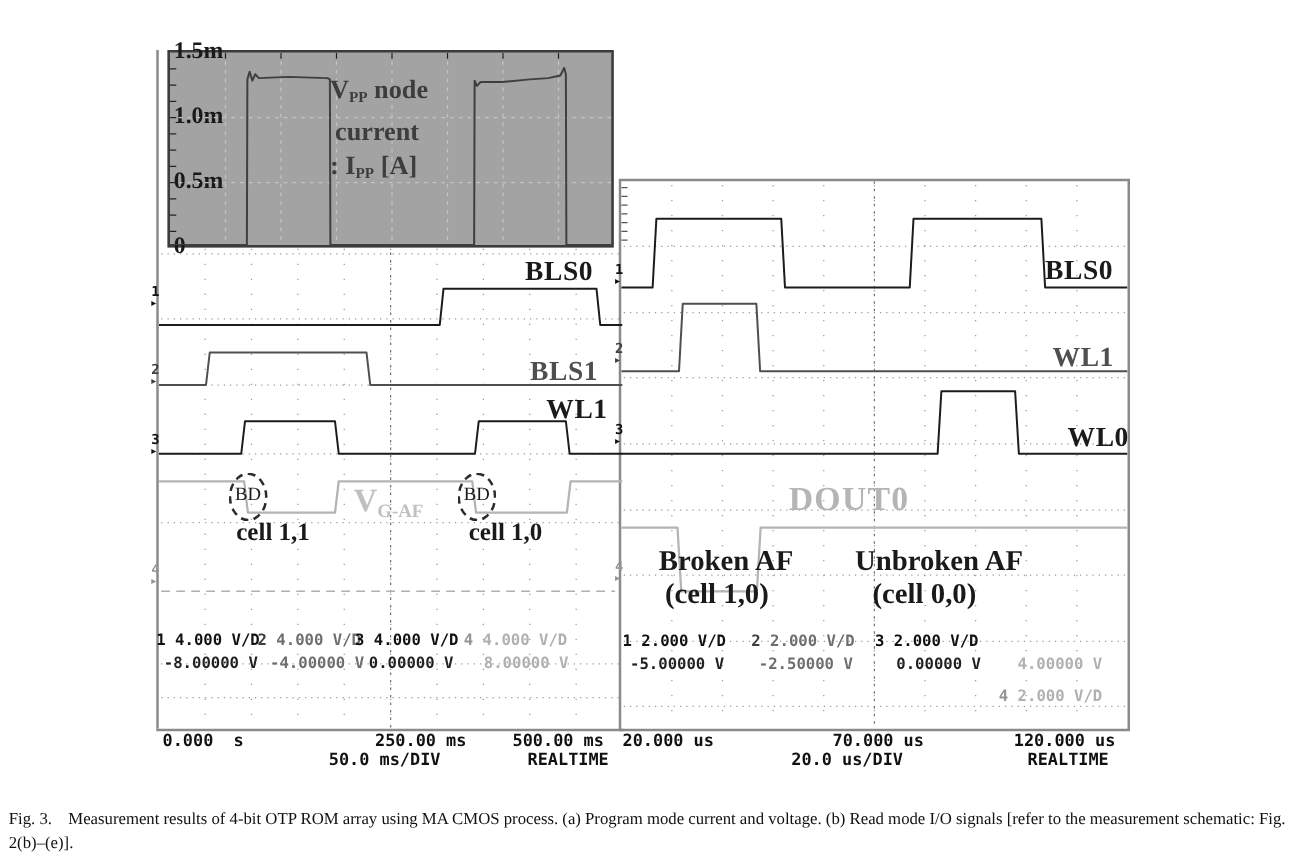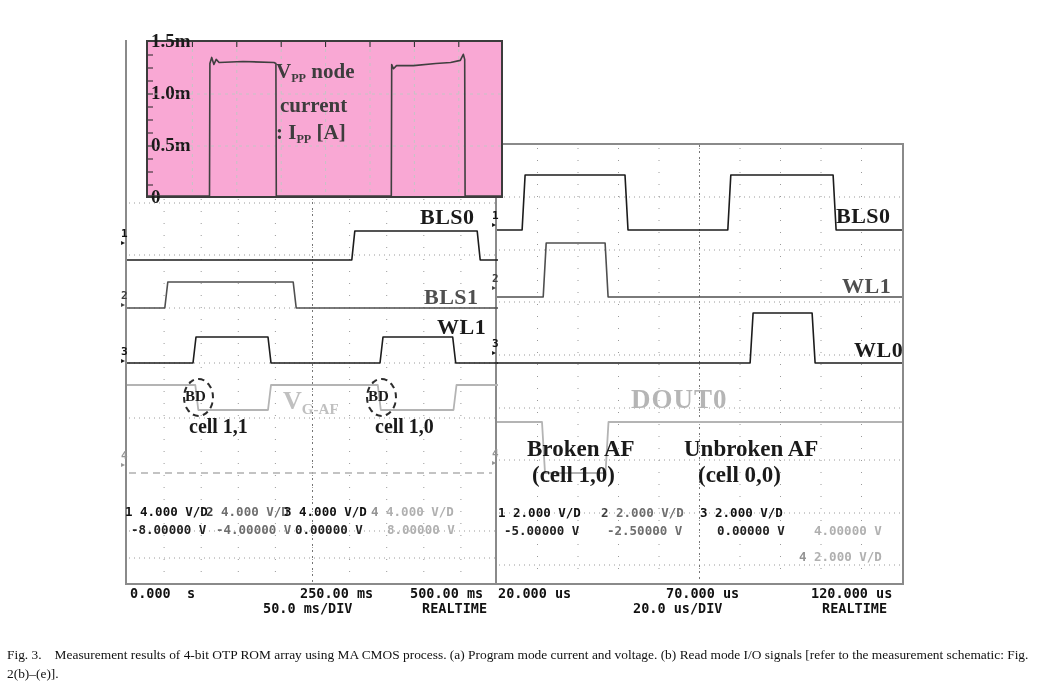--- a/index.html
+++ b/index.html
@@ -11,21 +11,21 @@
   .serifb{font-family:"Liberation Serif",serif;font-weight:bold;color:#1a1a1a;}
   .tracelabel{font-size:22px;letter-spacing:0.5px;z-index:6;}
   .celllabel{font-size:20px;z-index:6;text-align:right;}
   .readout{font-size:12.5px;font-weight:bold;z-index:6;letter-spacing:0px;}
   .timelabel{font-size:13.5px;font-weight:bold;color:#111;z-index:6;}
   .scope-border{z-index:1;}
   .sub{font-size:0.58em;vertical-align:-0.3em;letter-spacing:0;}
   #caption{left:7px;top:645px;width:1041px;font-size:13.4px;line-height:1.45;color:#111;z-index:8;}
   #caption .figlab{margin-right:13px;}
   .bdcircle{width:27px;height:35px;border:2px dashed #2b2b2b;border-radius:50%;
-            line-height:33px;font-size:15px;font-weight:bold;
+            text-align:center;line-height:33px;font-size:15px;font-weight:normal;
             font-family:"Liberation Serif",serif;color:#1a1a1a;z-index:7;}
   .marker{z-index:6;line-height:9px;text-align:left;}
   .marker .d{font-family:"DejaVu Sans Mono",monospace;font-size:11px;font-weight:bold;display:block;}
   .marker .a{font-size:8px;display:block;margin-top:0px;}
 </style>
 </head>
 <body>
 
 <div id="fig">
 
@@ -63,21 +63,21 @@
   <div class="abs serifb" style="left:532px;top:462px;font-size:23px;z-index:6;">(cell 1,0)</div>
   <div class="abs serifb" style="left:684px;top:436px;font-size:23px;z-index:6;">Unbroken AF</div>
   <div class="abs serifb" style="left:698px;top:462px;font-size:23px;z-index:6;">(cell 0,0)</div>
 
   <div class="abs mono timelabel" style="left:498px;top:585px;">20.000 us</div>
   <div class="abs mono timelabel" style="left:666px;top:585px;">70.000 us</div>
   <div class="abs mono timelabel" style="left:811px;top:585px;">120.000 us</div>
   <div class="abs mono timelabel" style="left:633px;top:600px;">20.0 us/DIV</div>
   <div class="abs mono timelabel" style="left:822px;top:600px;">REALTIME</div>
 
-  <div class="abs" id="current-box" style="left:134px;top:40px;width:357px;height:158px;border:2px solid #3c3c3c;box-sizing:border-box;background:#f9a8d4;z-index:3;margin-left:12px;">
+  <div class="abs" id="current-box" style="left:134px;top:40px;width:357px;height:158px;border:2px solid #3c3c3c;box-sizing:border-box;background:#a3a3a3;z-index:3;">
     <div class="abs serifb" style="left:3px;top:-12px;font-size:19px;">1.5m</div>
     <div class="abs serifb" style="left:3px;top:40px;font-size:19px;">1.0m</div>
     <div class="abs serifb" style="left:3px;top:92px;font-size:19px;">0.5m</div>
     <div class="abs serifb" style="left:3px;top:144px;font-size:19px;">0</div>
 
     <div class="abs serifb" style="left:128px;top:16px;font-size:21px;line-height:27px;color:#3d3d3d;z-index:4;">
       <div><span>V</span><span class="sub">PP</span><span> node</span></div>
       <div style="padding-left:4px;">current</div>
       <div><span>: I</span><span class="sub">PP</span><span> [A]</span></div>
     </div>

